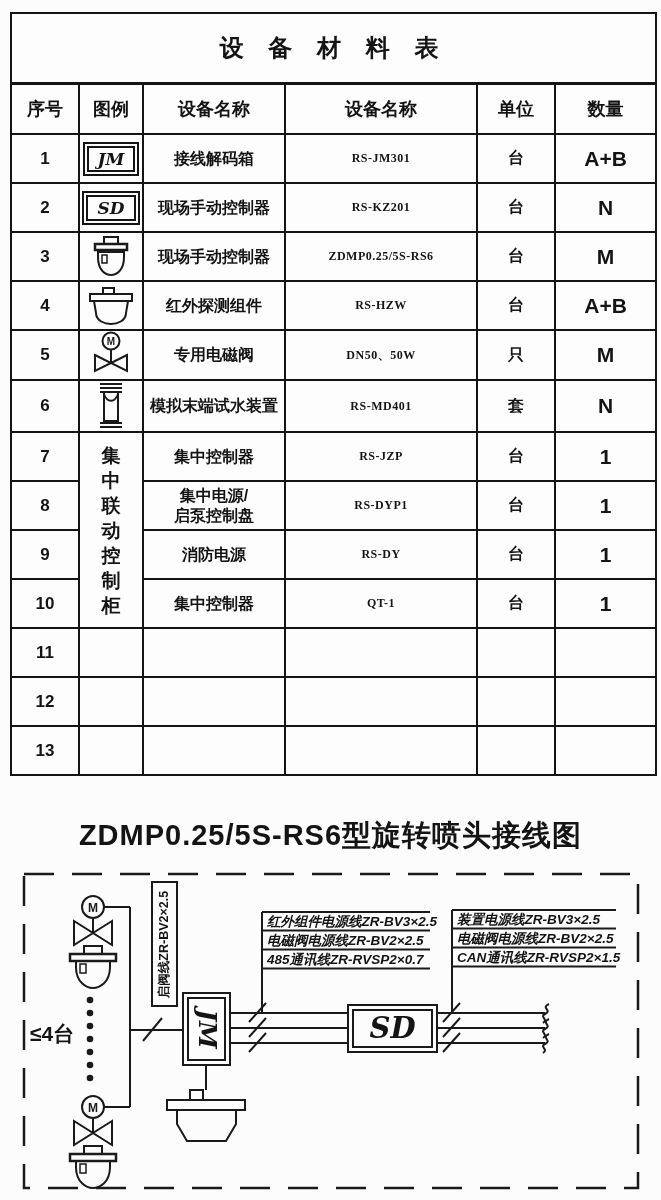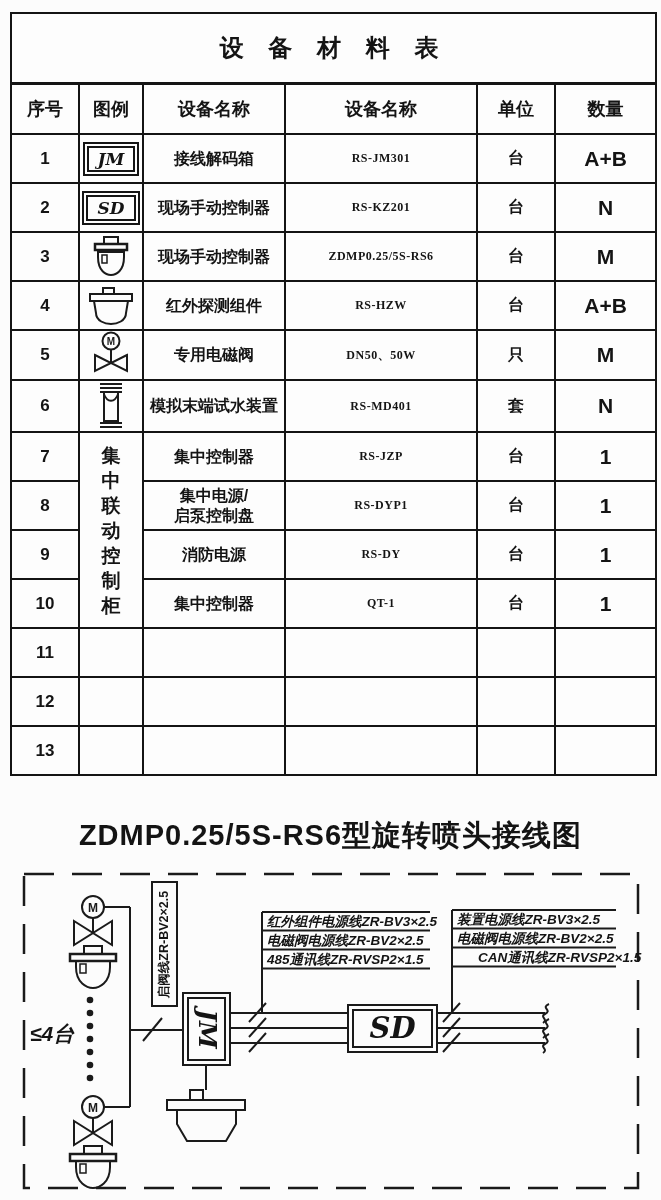--- a/index.html
+++ b/index.html
@@ -27,21 +27,21 @@
   
   .dbox{display:inline-block;border:2px solid #141414;padding:2px;background:#fdfdfd;}
   .dbox-in{display:block;border:2px solid #141414;padding:1px 9px;
            font-family:"DejaVu Serif",serif;font-style:italic;font-weight:bold;font-size:17px;}
   .legend-svg{display:block;margin:0 auto;}
   
   .dg-title{position:absolute;left:0;top:816px;width:661px;text-align:center;
             font-size:29px;font-weight:bold;letter-spacing:1px;}
   .overlay{position:absolute;left:0;top:0;width:661px;height:1200px;}
   .dlbl{position:absolute;font-size:13.5px;font-weight:bold;line-height:17px;white-space:nowrap;font-style:italic;}
-  .count-lbl{position:absolute;left:30px;top:1020px;font-size:21px;font-weight:bold;font-style:italic;}
+  .count-lbl{position:absolute;left:30px;top:1020px;font-size:21px;font-weight:bold;}
   .valve-line-lbl{position:absolute;left:103px;top:932px;width:123px;height:25px;line-height:25px;
                   text-align:center;font-size:12.5px;font-weight:bold;transform:rotate(-90deg);}
   .jm-rot{position:absolute;left:177px;top:1015px;width:59px;height:28px;line-height:28px;text-align:center;
           font-family:"DejaVu Serif",serif;font-style:italic;font-weight:bold;font-size:25px;transform:rotate(90deg);}
   .sd-lbl{position:absolute;left:348px;top:1005px;width:89px;height:47px;line-height:47px;text-align:center;
           font-family:"DejaVu Serif",serif;font-style:italic;font-weight:bold;font-size:29px;}
 </style>
 </head>
 <body>
 
@@ -308,16 +308,16 @@
   <text x="93" y="1111.5" text-anchor="middle" font-size="12" font-weight="bold" fill="#1a1a1a">M</text>
 </svg>
 
 <div class="count-lbl">≤4台</div>
 <div class="valve-line-lbl">启阀线ZR-BV2×2.5</div>
 <div class="jm-rot">JM</div>
 <div class="sd-lbl">SD</div>
 
 <div class="dlbl" style="left:267px;top:913px;">红外组件电源线ZR-BV3×2.5</div>
 <div class="dlbl" style="left:267px;top:932px;">电磁阀电源线ZR-BV2×2.5</div>
-<div class="dlbl" style="left:267px;top:951px;">485通讯线ZR-RVSP2×1.5</div>
+<div class="dlbl" style="left:267px;top:951px;">485通讯线ZR-RVSP2×0.7</div>
 <div class="dlbl" style="left:457px;top:911px;">装置电源线ZR-BV3×2.5</div>
 <div class="dlbl" style="left:457px;top:930px;">电磁阀电源线ZR-BV2×2.5</div>
-<div class="dlbl" style="left:478px;top:949px;">CAN通讯线ZR-RVSP2×1.5</div>
+<div class="dlbl" style="left:457px;top:949px;">CAN通讯线ZR-RVSP2×1.5</div>
 
 </body></html>

